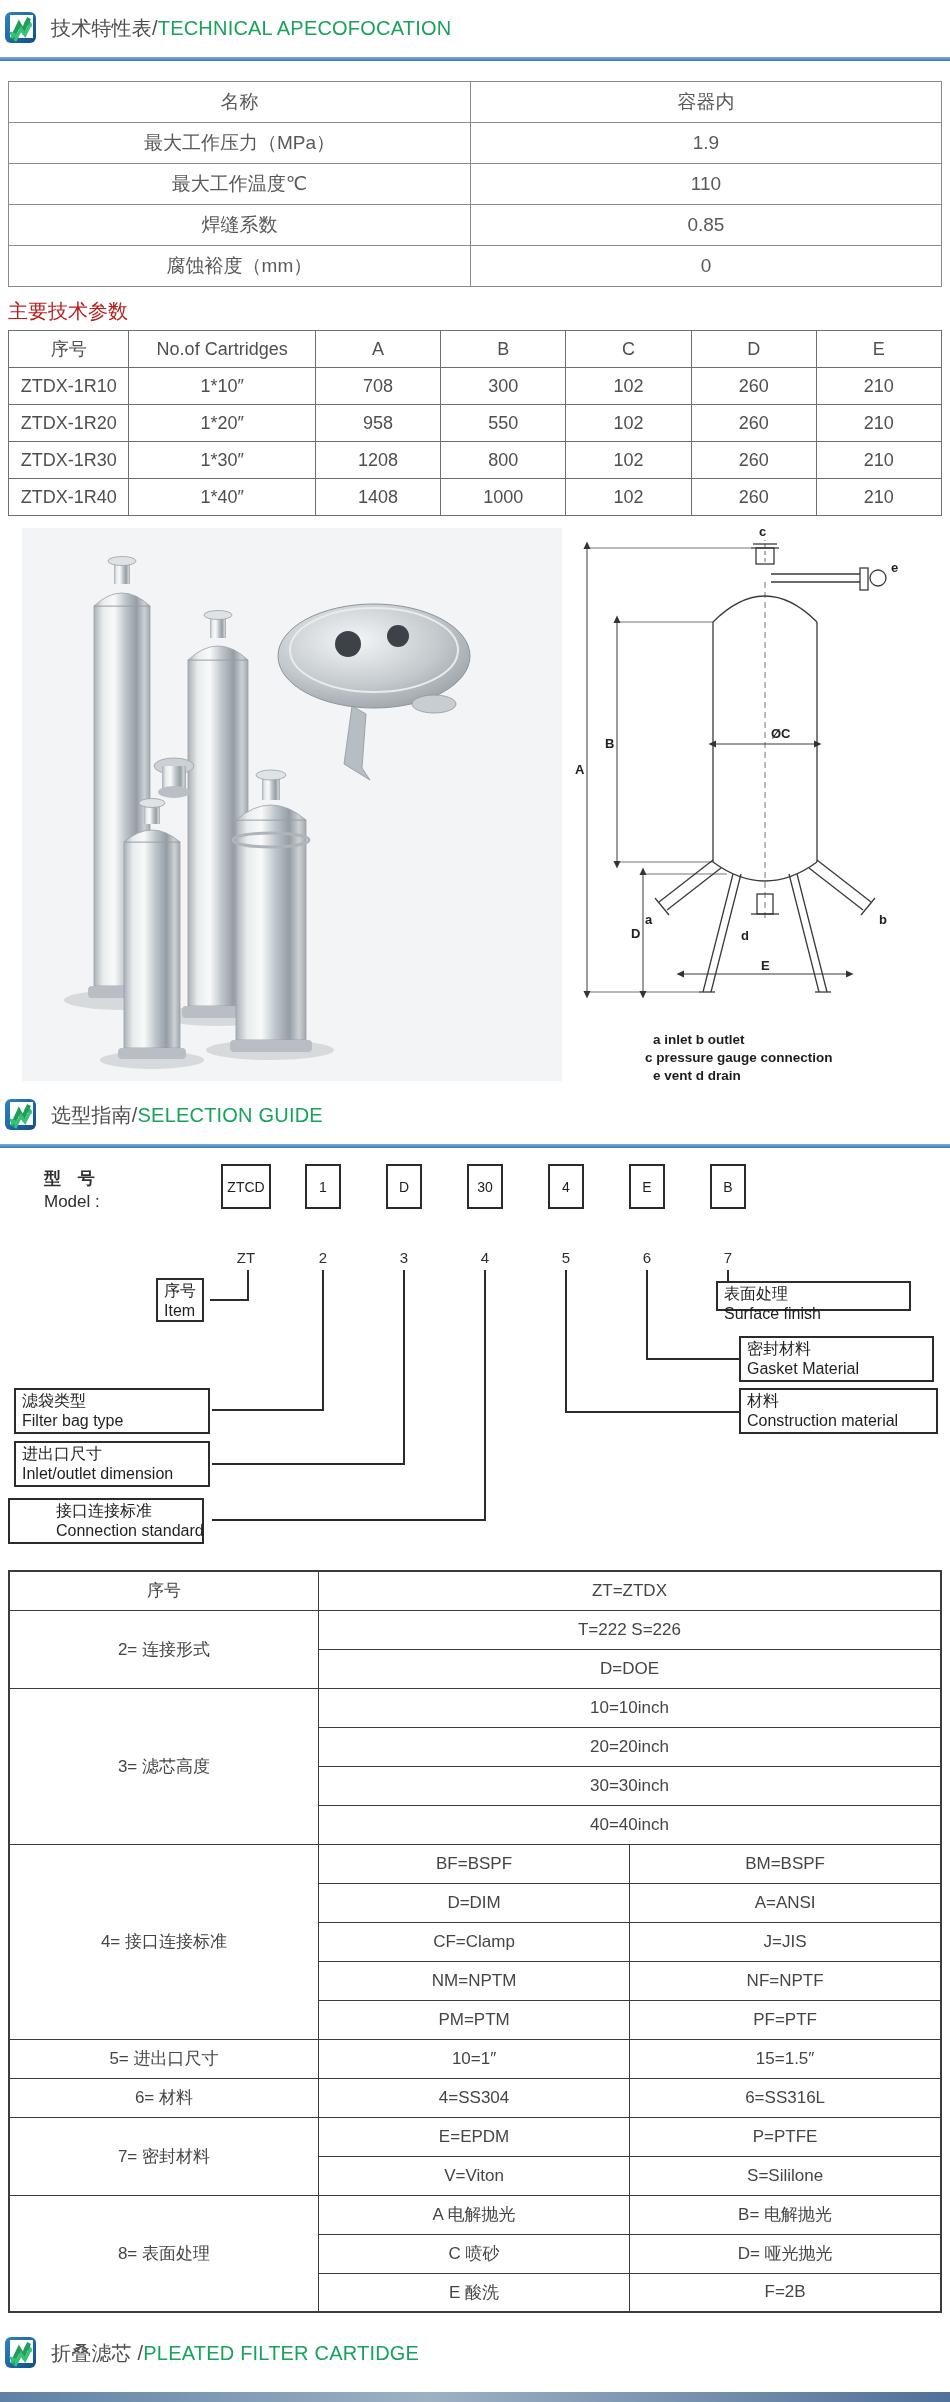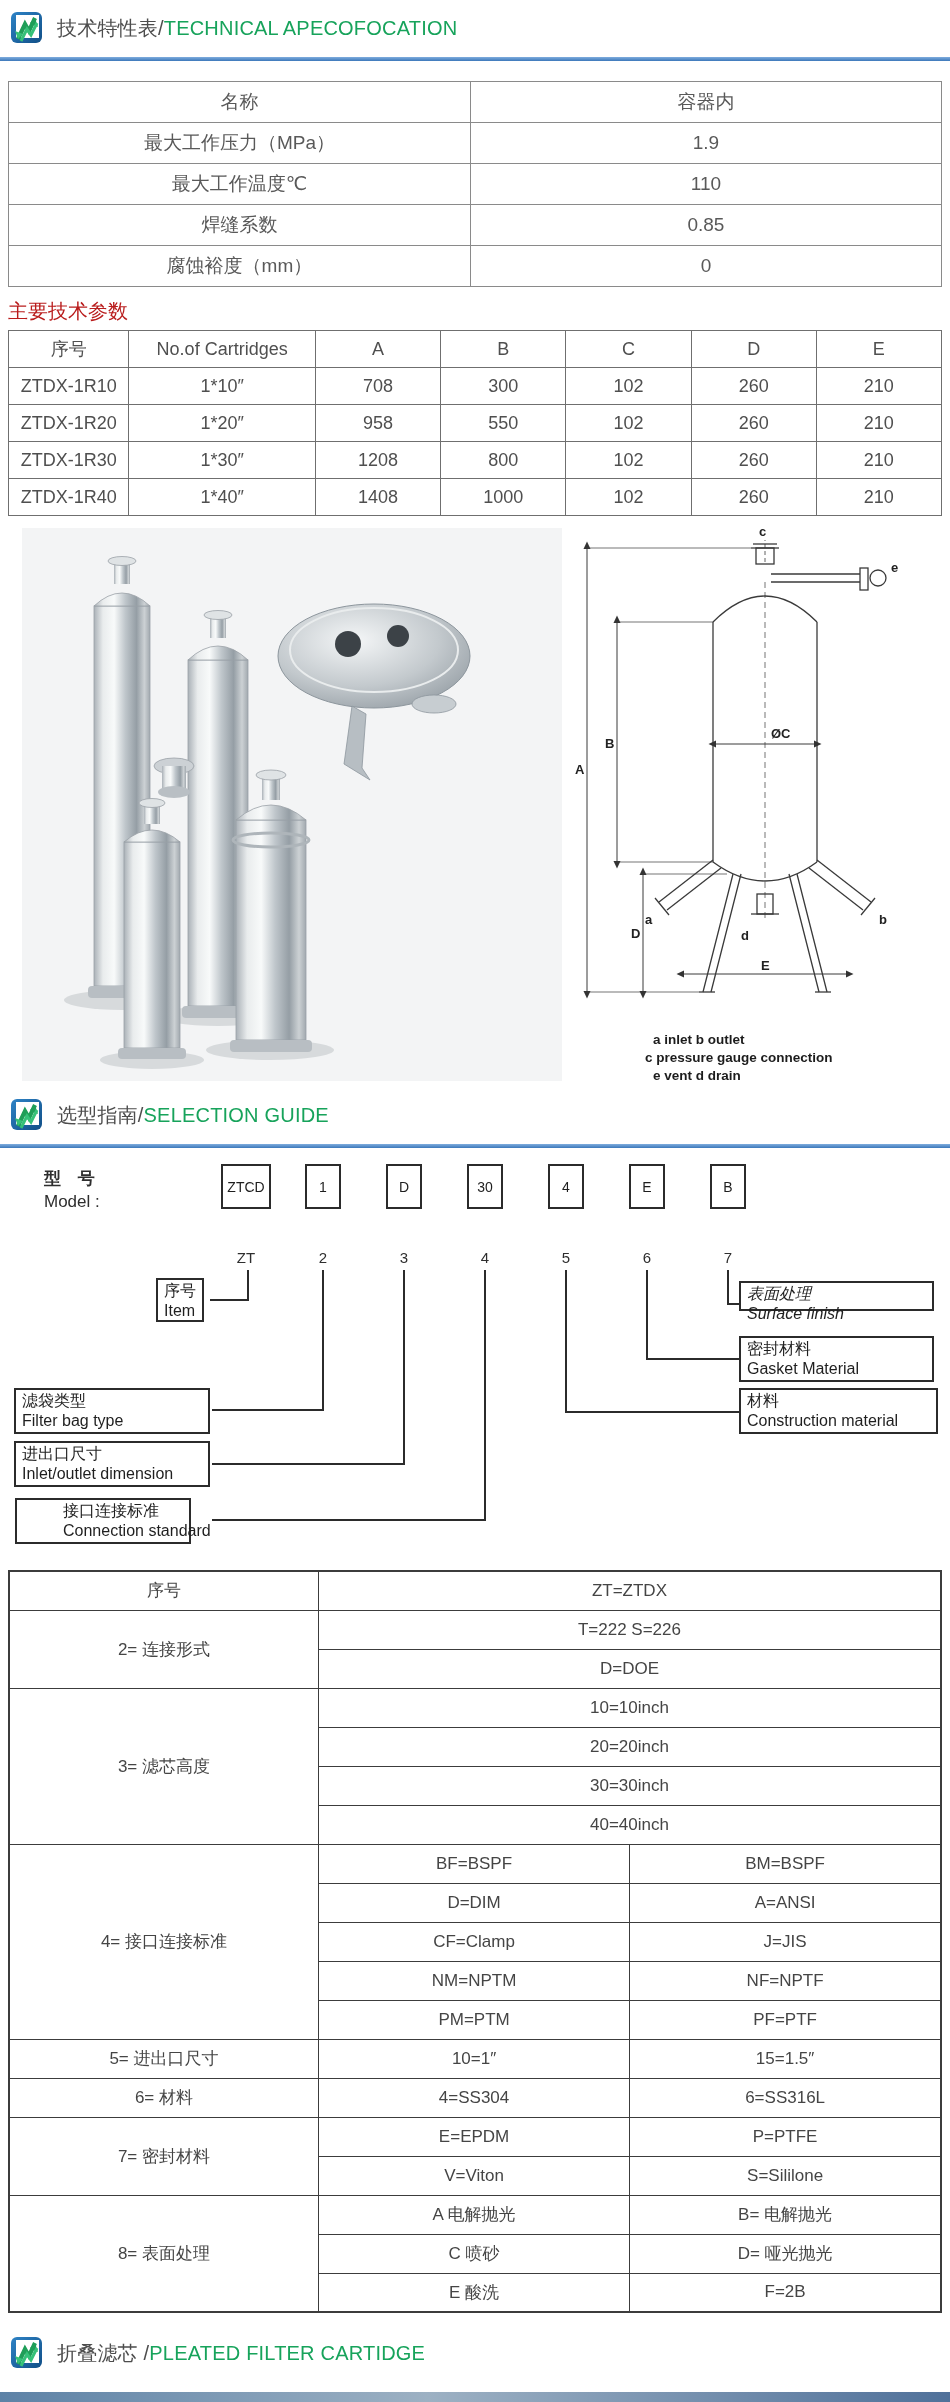--- a/index.html
+++ b/index.html
@@ -1,21 +1,21 @@
 <!DOCTYPE html>
 <html><head>
 <meta charset="utf-8">
 <style>
   * { margin:0; padding:0; box-sizing:border-box; }
   html,body { background:#ffffff; }
   body { width:950px; font-family:"Liberation Sans","DejaVu Sans",sans-serif; }
   .page { position:relative; width:950px; height:2402px; background:#fff; overflow:hidden; }
 
   
-  .sec { display:flex; align-items:center; gap:12px; padding:10px 8px 4px 11px; }
+  .sec { display:flex; align-items:center; gap:12px; padding:10px 8px 4px 5px; }
   .sec .ttl { font-size:20px; letter-spacing:0.2px; white-space:nowrap; }
   .sec .zh { color:#4d4d4d; }
   .sec .en { color:#17a35b; }
   .divider { height:4px; width:950px; background:linear-gradient(#7fadde,#3c78ba); margin-top:7px; }
 
   
   table { border-collapse:collapse; table-layout:fixed; width:934px; margin:0 8px; background:#fff; }
   td,th { text-align:center; vertical-align:middle; font-weight:400; overflow:hidden; }
 
   .t1 { margin-top:20px; }
@@ -357,25 +357,25 @@
       <div>Item</div>
     </div>
     <div class="lbox" style="left:14px; top:240px; width:196px; height:46px;">
       <div>滤袋类型</div>
       <div>Filter bag type</div>
     </div>
     <div class="lbox" style="left:14px; top:293px; width:196px; height:46px;">
       <div>进出口尺寸</div>
       <div>Inlet/outlet dimension</div>
     </div>
-    <div class="lbox" style="left:15px; top:350px; width:176px; height:46px;padding-left:46px;">
+    <div class="lbox" style="left:8px; top:350px; width:196px; height:46px;padding-left:46px;">
       <div>接口连接标准</div>
       <div>Connection standard</div>
     </div>
-    <div class="lbox" style="left:739px; top:133px; width:195px; height:30px;font-style:italic;">
+    <div class="lbox" style="left:716px; top:133px; width:195px; height:30px;">
       <div>表面处理</div>
       <div>Surface finish</div>
     </div>
     <div class="lbox" style="left:739px; top:188px; width:195px; height:46px;">
       <div>密封材料</div>
       <div>Gasket Material</div>
     </div>
     <div class="lbox" style="left:739px; top:240px; width:199px; height:46px;">
       <div>材料</div>
       <div>Construction material</div>

